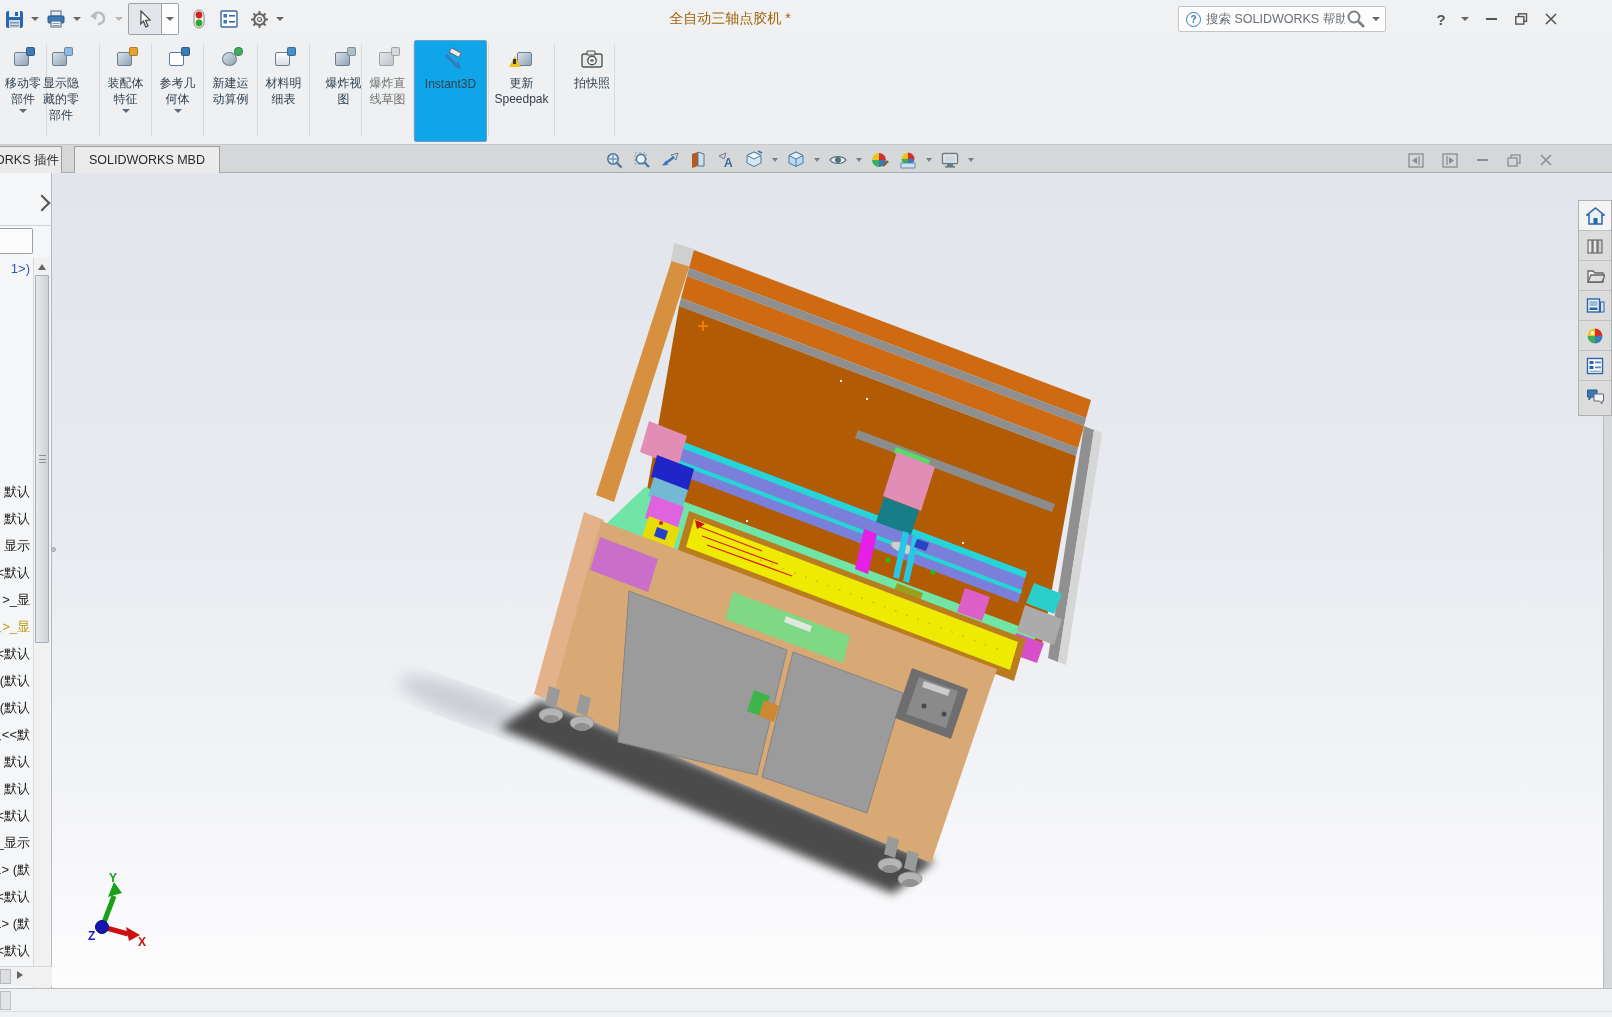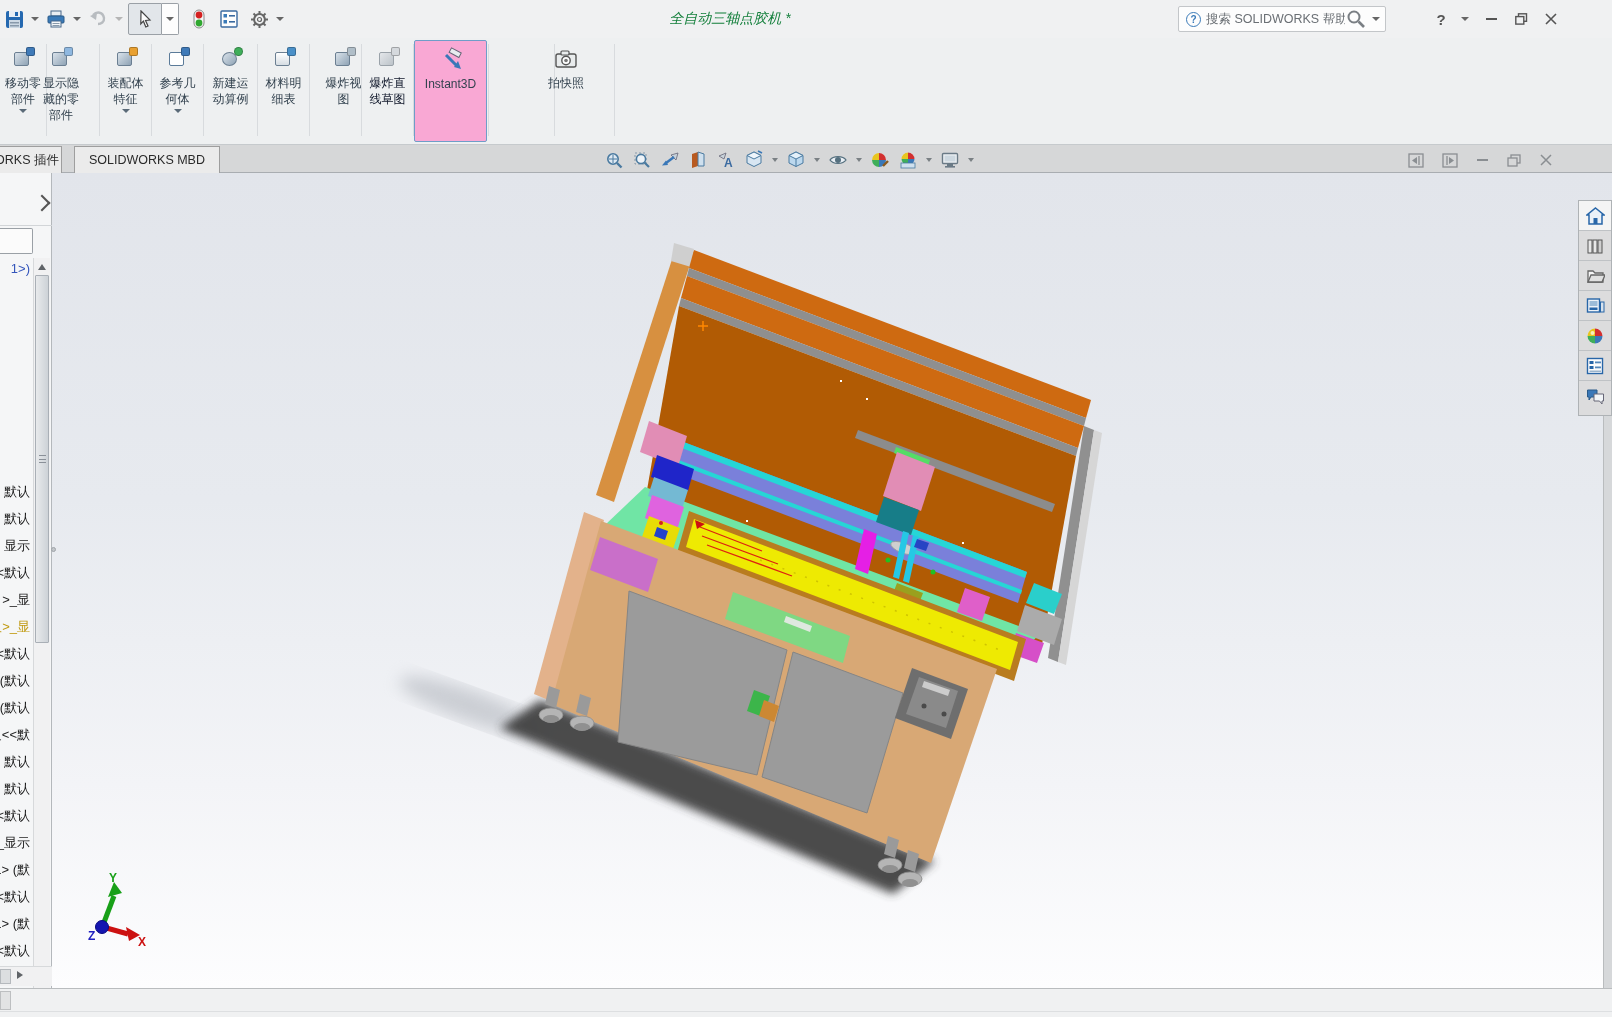--- a/index.html
+++ b/index.html
@@ -6,32 +6,32 @@
   html,body { width:1612px; height:1017px; overflow:hidden; font-family:"Liberation Sans","DejaVu Sans",sans-serif; background:#f0f0f0; }
 
   
   #titlebar { position:absolute; left:0; top:0; width:1612px; height:38px; background:#f0f1f2; }
   .qat { position:absolute; top:3px; height:32px; display:flex; align-items:center; }
   .qat-btn { width:24px; height:26px; display:flex; align-items:center; justify-content:center; }
   .caret { width:0; height:0; border-left:4px solid transparent; border-right:4px solid transparent; border-top:4px solid #666; margin:0 5px; }
   .caret.dis { border-top-color:#b5b5b5; }
   .sel-box { border:1px solid #9aa0a6; background:#e2e6ea; border-radius:2px 0 0 2px; width:34px; height:32px; display:flex; align-items:center; justify-content:center; }
   .sel-drop { border:1px solid #9aa0a6; border-left:none; background:#fdfdfd; width:17px; height:32px; display:flex; align-items:center; justify-content:center; border-radius:0 2px 2px 0; }
-  #title-text { position:absolute; top:10px; left:560px; width:340px; text-align:center; font-size:14px; color:#15803d; white-space:nowrap;font-style:italic; }
+  #title-text { position:absolute; top:10px; left:560px; width:340px; text-align:center; font-size:14px; color:#a16207; white-space:nowrap; }
   #searchbox { position:absolute; left:1178px; top:6px; width:208px; height:26px; background:#fdfdfd; border:1px solid #c3c6c9; border-radius:2px; display:flex; align-items:center; }
   #searchbox .qmark { width:15px; height:15px; border-radius:50%; border:1.5px solid #3a7ab8; color:#3a7ab8; font-size:10px; font-weight:bold; display:flex; align-items:center; justify-content:center; margin:0 5px 0 7px; }
   #searchbox .stext { flex:1; font-size:12.5px; color:#6a6f74; white-space:nowrap; overflow:hidden; }
   .win-ctrl { position:absolute; top:8px; width:26px; height:22px; display:flex; align-items:center; justify-content:center; }
 
   
   #ribbon { position:absolute; left:0; top:38px; width:1612px; height:107px; background:#eef0f1; border-bottom:1px solid #c6cacd; }
   .rbtn { position:absolute; top:2px; height:102px; display:flex; flex-direction:column; align-items:center; }
   .rbtn .rlabel { font-size:12px; line-height:16px; color:#33424f; text-align:center; white-space:pre-line; margin-top:1px; }
-  .rbtn.disabled .rlabel { color:#0f172a; }
-  .rbtn.selected { background:#f9a8d4; border:1px solid #6f9dc8; border-radius:2px; }
+  .rbtn.disabled .rlabel { color:#737373; }
+  .rbtn.selected { background:#0ea5e9; border:1px solid #6f9dc8; border-radius:2px; }
   .rsep { position:absolute; top:6px; height:92px; width:1px; background:#d8dbde; }
   .ric { position:relative; width:26px; height:26px; margin:6px auto 2px; flex:none; }
   .ric .cube { position:absolute; left:4px; top:6px; width:15px; height:14px; background:linear-gradient(135deg,#d9e2ea,#8fa3b5); border:1px solid #6b7f92; border-radius:2px; }
   .ric .badge { position:absolute; right:1px; top:1px; width:9px; height:9px; border-radius:2px; border:1px solid rgba(0,0,0,.25); }
   .ric.gray .cube { background:linear-gradient(135deg,#e4e7ea,#bcc3c9); border-color:#9aa2a9; }
   .ric .warn { position:absolute; left:0px; top:10px; width:0; height:0; border-left:6px solid transparent; border-right:6px solid transparent; border-bottom:11px solid #f0c020; }
   .ric .warn:after { content:""; position:absolute; left:-1.5px; top:3px; width:3px; height:5px; background:#333; }
   .rbtn .bcaret { width:0; height:0; border-left:4px solid transparent; border-right:4px solid transparent; border-top:4px solid #5a6a78; margin-top:2px; }
 
   
@@ -432,22 +432,30 @@
     <div class="ric">
       <svg width="26" height="26" viewBox="0 0 26 26">
           <rect x="12" y="3" width="11" height="5" fill="#e8ecef" stroke="#667" transform="rotate(28 17 5)"></rect>
           <line x1="8" y1="8" x2="19" y2="19" stroke="#3a78b8" stroke-width="3"></line>
           <polygon points="16,20 23,22 20,14" fill="#3a78b8"></polygon>
         </svg>
     </div>
     <div class="rlabel">Instant3D</div>
   </div>
   <div class="rsep" style="left:488px"></div>
+  <div class="rbtn" style="left:489px;width:65px">
+    <div class="ric">
+        <div class="cube" style="left:8px"></div>
+        <div class="warn"></div>
+      </div>
+    <div class="rlabel">更新
+Speedpak</div>
+  </div>
   <div class="rsep" style="left:554px"></div>
-  <div class="rbtn" style="left:537px;width:58px">
+  <div class="rbtn" style="left:563px;width:58px">
     <div class="ric">
       <svg width="26" height="26" viewBox="0 0 26 26">
           <rect x="3" y="8" width="20" height="13" rx="2" fill="#e9eced" stroke="#555" stroke-width="1.4"></rect>
           <rect x="8" y="5" width="8" height="4" rx="1" fill="#e9eced" stroke="#555" stroke-width="1.2"></rect>
           <circle cx="13" cy="14.5" r="4.2" fill="#fff" stroke="#555" stroke-width="1.4"></circle>
           <circle cx="13" cy="14.5" r="1.8" fill="#777"></circle>
         </svg>
     </div>
     <div class="rlabel">拍快照</div>
   </div>

